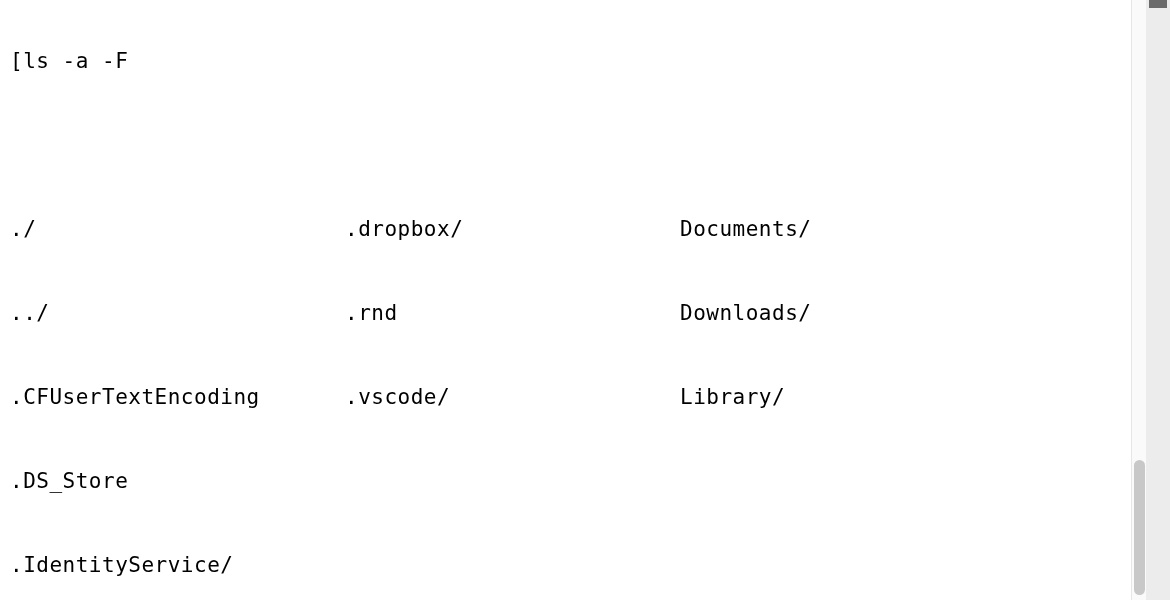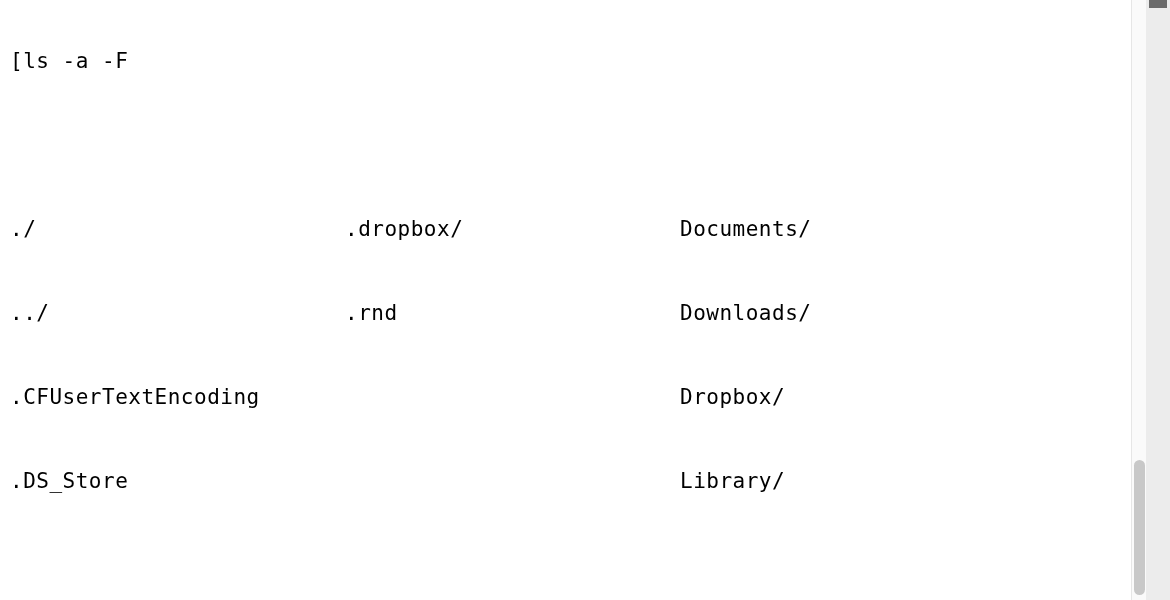--- a/index.html
+++ b/index.html
@@ -92,41 +92,42 @@
 
 <div class="terminal-area">
   <div class="line prompt-line"><span>[</span> <span>ls -a -F</span></div>
 
   <div class="cols">
     <div class="col">
       <div class="line">./</div>
       <div class="line">../</div>
       <div class="line">.CFUserTextEncoding</div>
       <div class="line">.DS_Store</div>
+      <div class="line">.IdentityService/</div>
       
       
       
       
       
       
     </div>
     <div class="col">
       <div class="line">.dropbox/</div>
       <div class="line">.rnd</div>
+      <div class="line">.vscode/</div>
       
       
       
       
       
       
     </div>
     <div class="col">
       <div class="line">Documents/</div>
       <div class="line">Downloads/</div>
-      <div class="line">Dropbox/</div>
       <div class="line">Library/</div>
       
       
       
       
       
       <div class="line"></div>
     </div>
   </div>
 

